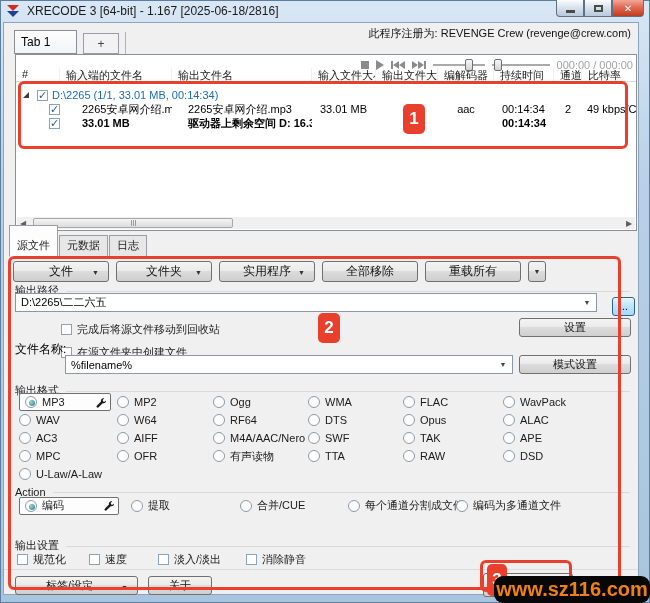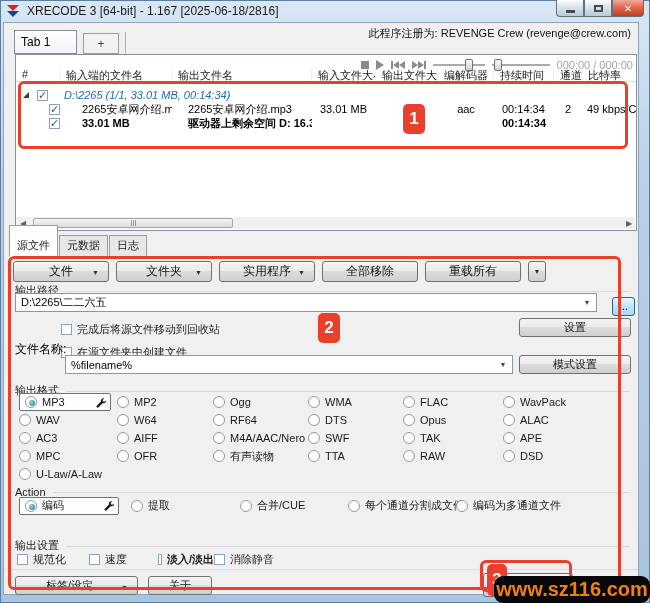--- a/index.html
+++ b/index.html
@@ -47,21 +47,21 @@
   .ptime{font-size:11px;color:#a3a3a3;white-space:nowrap;}
   .thead{position:absolute;left:0;top:13px;right:0;height:14px;display:grid;
     grid-template-columns:44px 112px 140px 64px 62px 56px 60px 28px 1fr;border-bottom:1px solid #dcdcdc;}
   .th{font-size:11px;color:#1a1a1a;padding-left:6px;white-space:nowrap;overflow:hidden;border-right:1px solid #f0f0f0;}
   .trow{position:absolute;left:0;right:0;height:14px;display:grid;
     grid-template-columns:44px 112px 140px 64px 62px 56px 60px 28px 1fr;align-items:center;font-size:11px;white-space:nowrap;}
   .trow .cell{overflow:hidden;}
   .cb{display:inline-block;width:11px;height:11px;background:#fff;border:1px solid #88a3bb;position:relative;vertical-align:middle;}
   .cb.checked::after{content:"✓";position:absolute;left:0px;top:-2px;font-size:11px;color:#2456a5;font-weight:bold;}
   .grouprow{display:flex;align-items:center;}
-  .grouptext{color:#1a6bb8;margin-left:16px;font-style:italic;}
+  .grouptext{color:#1a6bb8;margin-left:4px;}
   .exp-tri{width:0;height:0;border-left:6px solid transparent;border-bottom:6px solid #3c3c3c;margin-left:7px;}
   .ind{padding-left:22px;}
   .ind2{padding-left:16px;}
   .num{text-align:right;padding-right:9px;}
   .ctr{text-align:center;}
   .padl{padding-left:8px;}
   .padl5{padding-left:5px;}
   .bold{font-weight:bold;}
   .hscroll{position:absolute;left:1px;right:1px;bottom:1px;height:12px;background:#f0f0f0;display:flex;align-items:center;}
   .harr{width:12px;height:12px;display:flex;align-items:center;justify-content:center;color:#606060;font-size:8px;background:#f0f0f0;}
@@ -449,21 +449,21 @@
 
       <div class="osrow" style="top:295px;">
         <label class="ritem" style="width:72px;">
             <span class="cb"></span>
             <span>规范化</span>
           </label>
         <label class="ritem" style="width:69px;">
             <span class="cb"></span>
             <span>速度</span>
           </label>
-        <label class="ritem" style="width:56px;font-weight:bold;">
+        <label class="ritem" style="width:88px;">
             <span class="cb"></span>
             <span>淡入/淡出</span>
           </label>
         <label class="ritem">
             <span class="cb"></span>
             <span>消除静音</span>
           </label>
       </div>
 
       <div class="sepline" style="top:312px;"></div>

